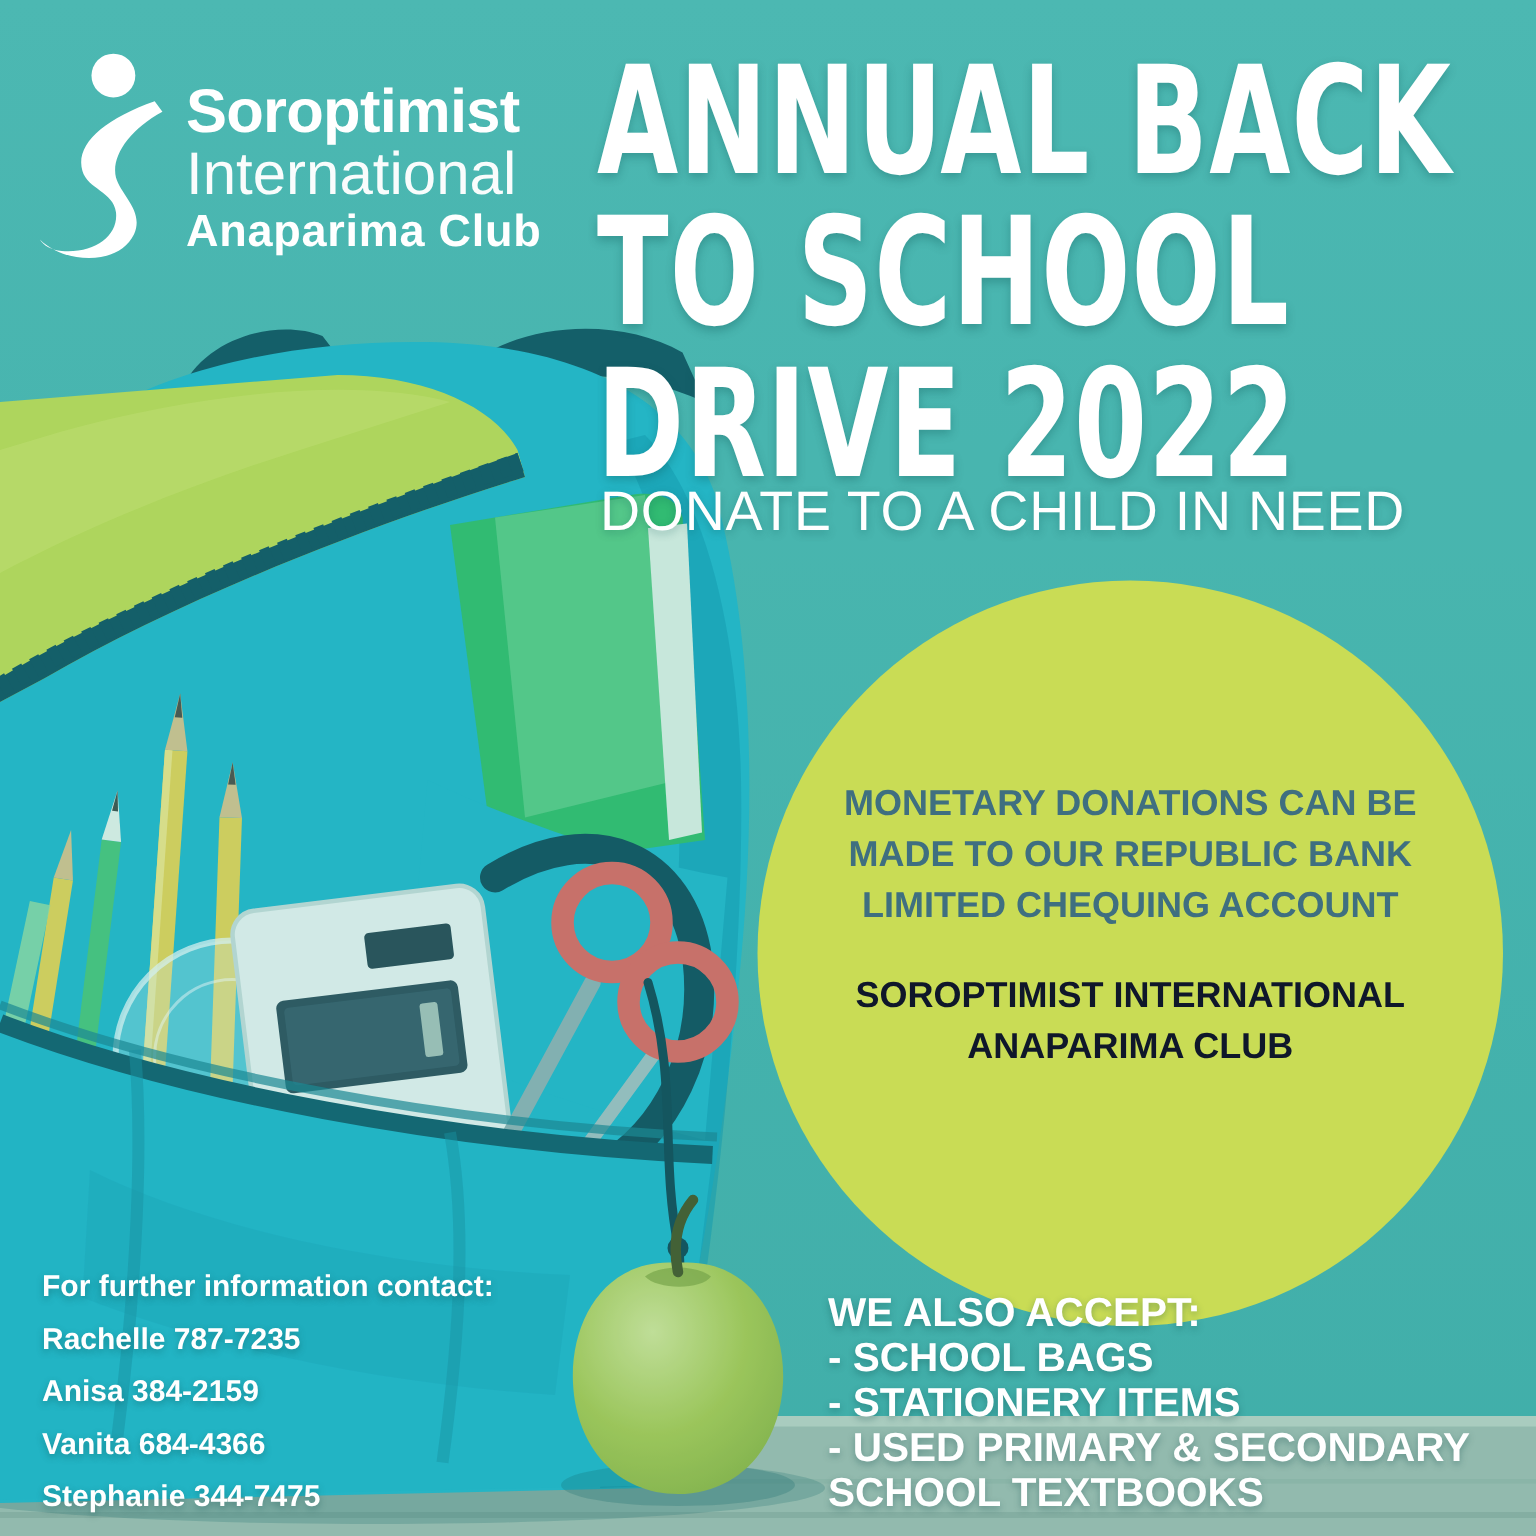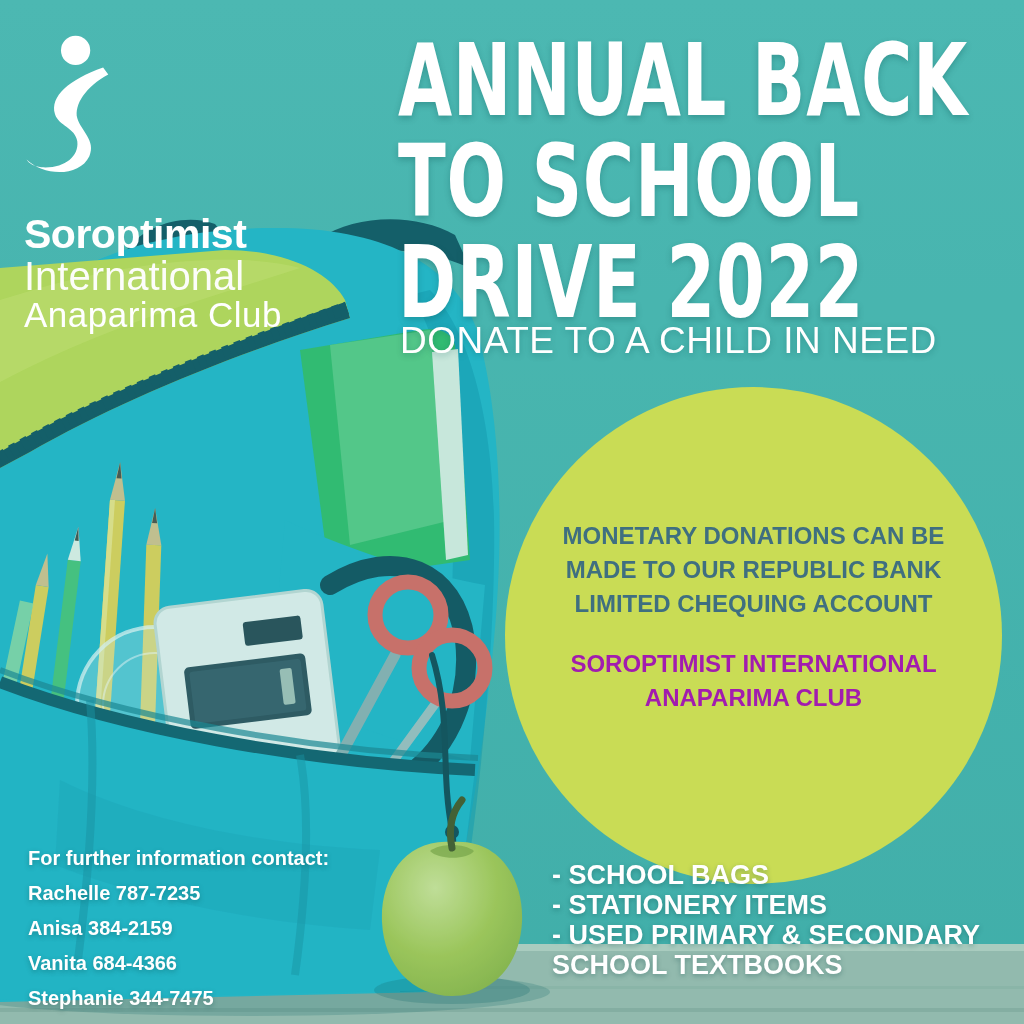--- a/index.html
+++ b/index.html
@@ -6,26 +6,26 @@
   body{
     width:1024px;height:1024px;overflow:hidden;
     background:#49b5af;
     font-family:"Liberation Sans",sans-serif;
     position:relative;
   }
   .poster{position:absolute;left:0;top:0;width:1024px;height:1024px;}
   .photo{position:absolute;left:0;top:0;width:1024px;height:1024px;}
 
   
-  .logo{position:absolute;left:24px;top:28px;display:flex;column-gap:14px;flex-direction:column;}
+  .logo{position:absolute;left:24px;top:28px;display:flex;column-gap:14px;}
   .logo-mark{width:86px;height:160px;flex:0 0 auto;}
   .logo-text{color:#ffffff;margin-top:24px;}
   .logo-org{font-size:41px;font-weight:700;line-height:44px;letter-spacing:-0.5px;}
   .logo-intl{font-size:40px;font-weight:400;line-height:41px;letter-spacing:0px;opacity:.97;}
-  .logo-club{font-size:35px;font-weight:400;line-height:36px;letter-spacing:0.5px;}
+  .logo-club{font-size:30px;font-weight:700;line-height:36px;letter-spacing:0.5px;}
 
   
   .title{position:absolute;left:398px;top:30px;color:#ffffff;}
   .title-line{
     font-family:"DejaVu Sans",sans-serif;font-weight:700;
     font-size:100px;line-height:101px;white-space:nowrap;
     transform:scaleX(0.70);transform-origin:left top;
     letter-spacing:1px;text-shadow:0 3px 8px rgba(10,80,80,.30);
   }
   .subtitle{
@@ -35,21 +35,21 @@
   }
 
   
   .donation-circle{
     position:absolute;left:505px;top:387px;width:497px;height:497px;
     border-radius:50%;background:#c9dc55;
     display:flex;flex-direction:column;justify-content:center;align-items:flex-end;
     text-align:center;box-sizing:border-box;padding:0 50px 38px 50px;row-gap:26px;
   }
   .circle-intro{color:#3f6f80;font-weight:700;font-size:24px;line-height:34px;}
-  .circle-account{color:#a21caf;font-weight:700;font-size:24px;line-height:34px;}
+  .circle-account{color:#0f172a;font-weight:700;font-size:24px;line-height:34px;}
   .circle-note{color:#3f6f80;font-weight:700;font-size:24px;line-height:35px;}
 
   
   .contact{
     position:absolute;left:28px;top:841px;color:#ffffff;
     font-size:20px;font-weight:700;line-height:35px;
     text-shadow:0 2px 5px rgba(10,70,70,.35);white-space:nowrap;
   }
 
   
@@ -206,18 +206,19 @@
 
   <div class="contact">
     <div>For further information contact:</div>
     <div>Rachelle 787-7235</div>
     <div>Anisa 384-2159</div>
     <div>Vanita 684-4366</div>
     <div>Stephanie 344-7475</div>
   </div>
 
   <div class="accept">
+    <div>WE ALSO ACCEPT:</div>
     <div>- SCHOOL BAGS</div>
     <div>- STATIONERY ITEMS</div>
     <div>- USED PRIMARY &amp; SECONDARY SCHOOL TEXTBOOKS</div>
   </div>
 
 </div>
 
 </body></html>

